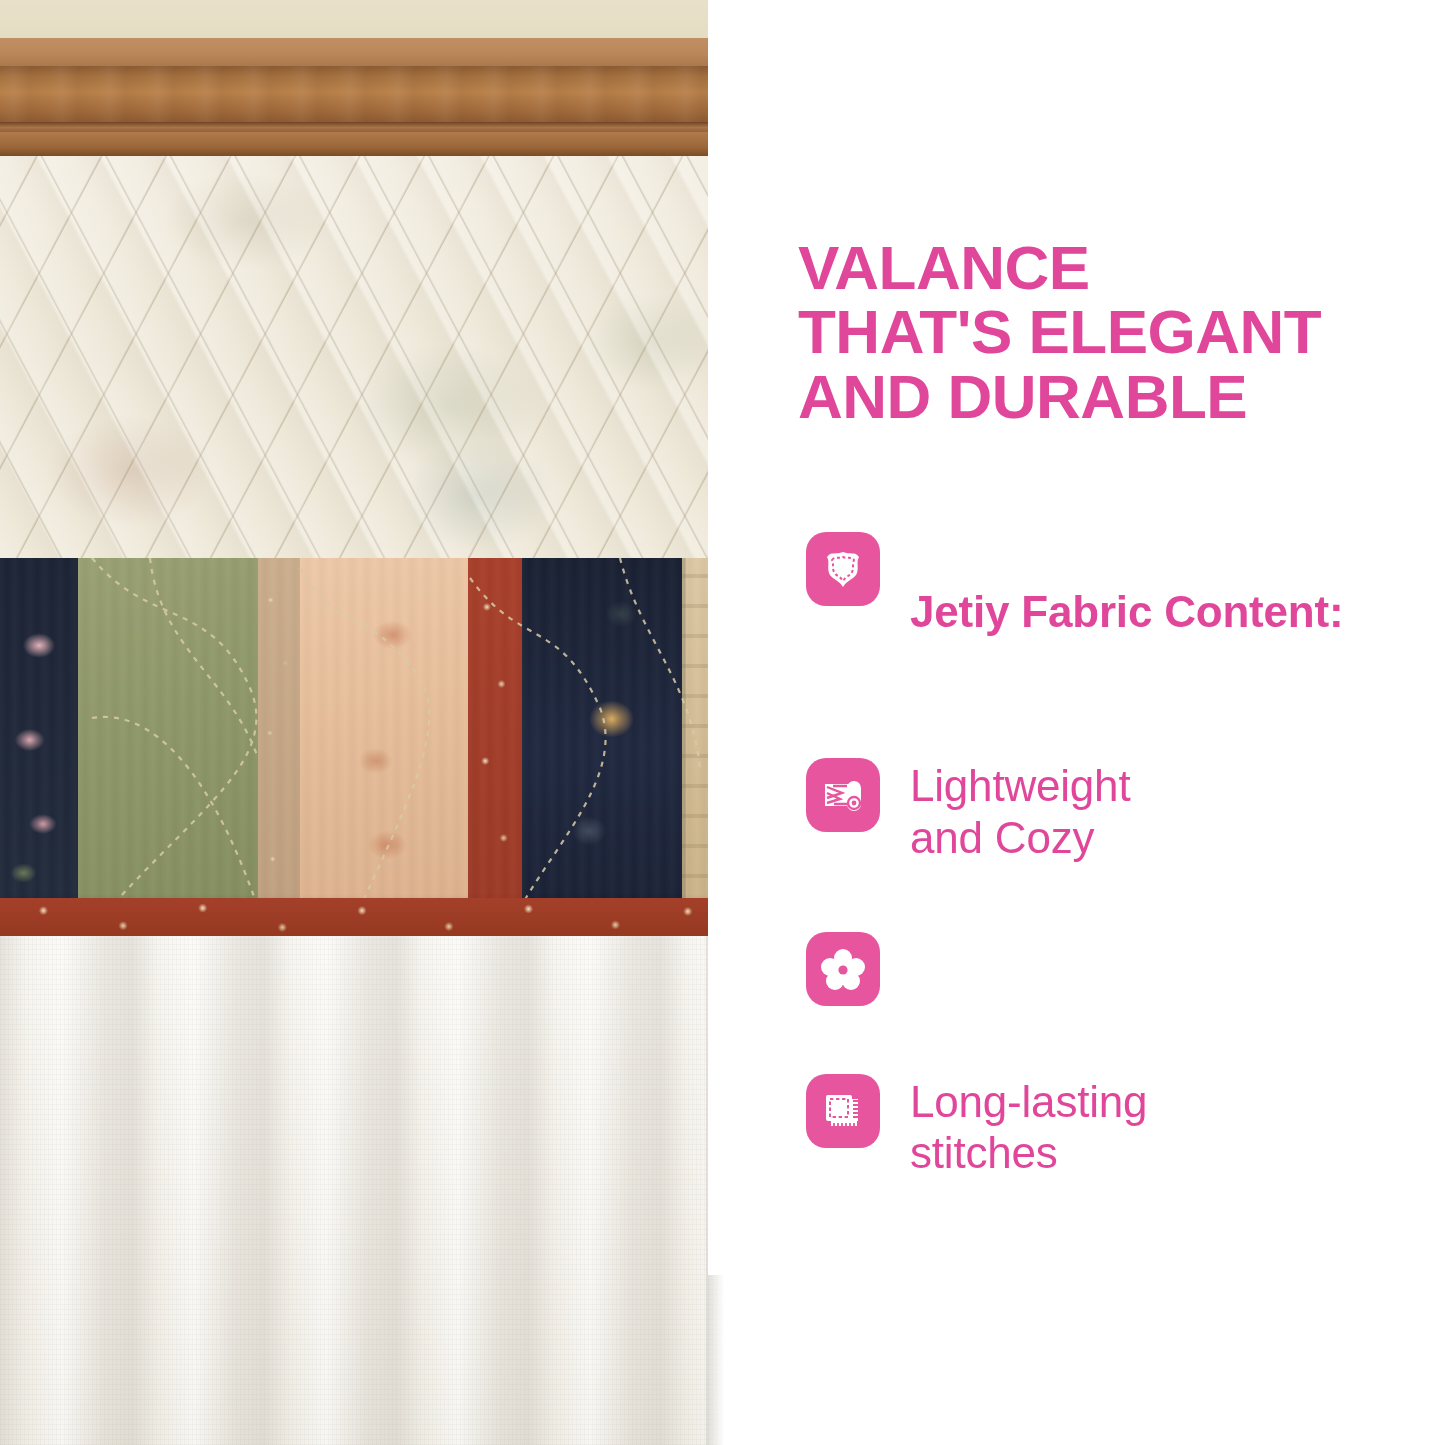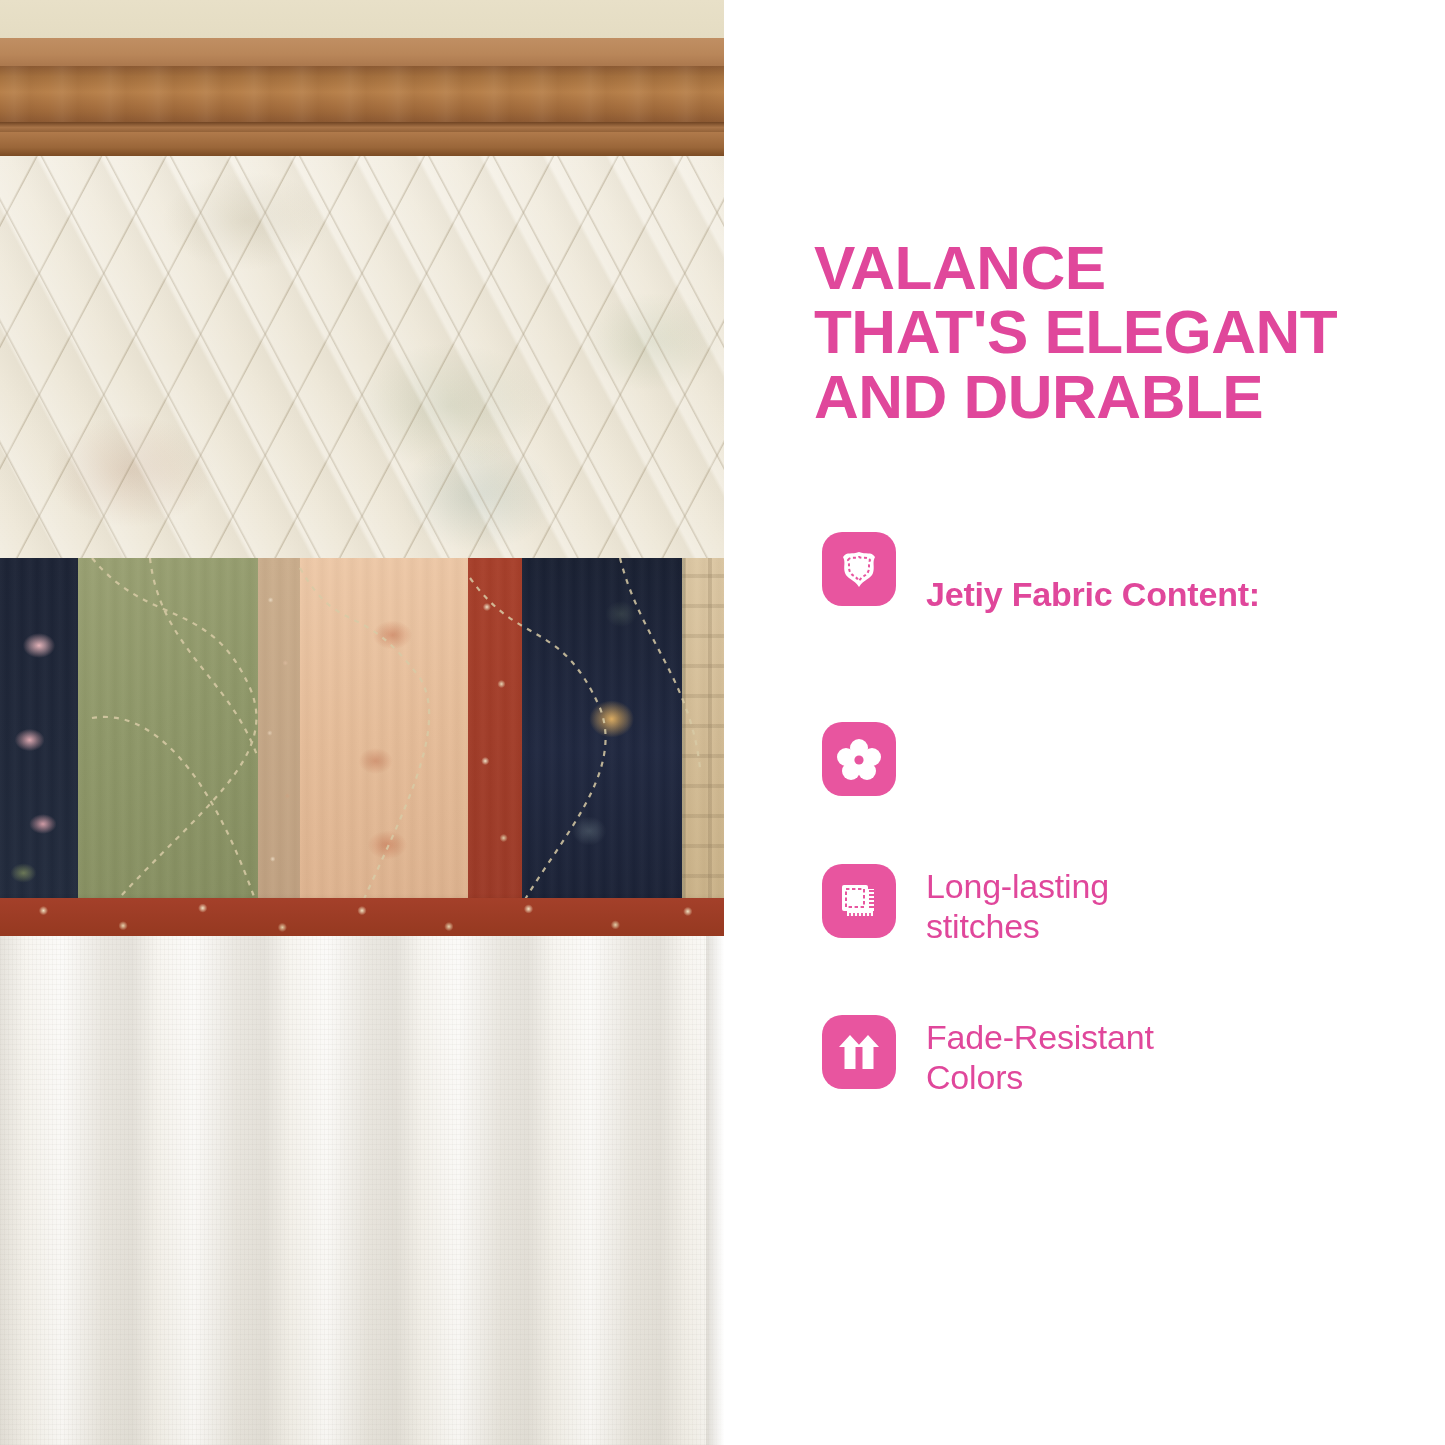--- a/index.html
+++ b/index.html
@@ -260,21 +260,21 @@
   .curtain-edge {
     position: absolute;
     right: 0; top: 936px;
     width: 18px; height: 509px;
     background: linear-gradient(90deg, rgba(180,175,165,0.35), rgba(255,255,255,0.9));
   }
 
   
   .content {
     position: absolute;
-    left: 724px; top: 0;
+    left: 708px; top: 0;
     width: 721px; height: 1275px;
     background: #ffffff;
   }
 
   .headline {
     position: absolute;
     left: 90px;
     top: 236px;
     width: 600px;
     margin: 0;
@@ -309,21 +309,21 @@
     background: #e8559f;
     display: flex;
     align-items: center;
     justify-content: center;
     margin-right: 30px;
   }
   .f-icon svg { display: block; }
 
   .f-text {
     padding-top: 2px;
-    font-size: 34px;
+    font-size: 44px;
     line-height: 1.18;
     color: #e0479b;
     font-weight: 400;
     white-space: pre-line;
     letter-spacing: -0.2px;
   }
   .f-text .f-strong {
     display: block;
     font-weight: 700;
   }
@@ -400,20 +400,37 @@
             <path d="M12 14 C15 10, 19 13, 23 11 C27 13, 31 10, 34 14
                      C32 18, 34 22, 32 26 C30 30, 26 30, 23 35
                      C20 30, 16 30, 14 26 C12 22, 14 18, 12 14 Z" fill="none" stroke="#e8559f" stroke-width="2" stroke-dasharray="3 2.6"></path>
           </svg>
         </div>
         <div class="f-text">
           <span class="f-strong">Jetiy Fabric Content:</span>
         </div>
       </div>
 
+      <div class="feature">
+        <div class="f-icon">
+          <svg width="46" height="46" viewBox="0 0 46 46">
+            <path d="M5 12 L30 12 L30 34 L5 34 Z" fill="#ffffff"></path>
+            <g stroke="#e8559f" stroke-width="2.4" fill="none">
+              <path d="M7 15 L22 21 L7 26"></path>
+              <path d="M7 21 L20 27 L7 31"></path>
+              <path d="M13 14 L27 14 M14 32 L29 32"></path>
+            </g>
+            <rect x="27" y="9" width="14" height="30" rx="7" fill="#ffffff"></rect>
+            <circle cx="34" cy="31" r="6" fill="#ffffff" stroke="#e8559f" stroke-width="2.4"></circle>
+            <circle cx="34" cy="31" r="2.4" fill="#e8559f"></circle>
+          </svg>
+        </div>
+        <div class="f-text">Lightweight
+and Cozy</div>
+      </div>
 
       <div class="feature">
         <div class="f-icon">
           <svg width="46" height="46" viewBox="0 0 46 46">
             <g fill="#ffffff">
               <circle cx="23" cy="12" r="9"></circle>
               <circle cx="36" cy="21" r="9"></circle>
               <circle cx="31" cy="35" r="9"></circle>
               <circle cx="15" cy="35" r="9"></circle>
               <circle cx="10" cy="21" r="9"></circle>
@@ -436,26 +453,16 @@
               <path d="M14 35 L14 40 M18 35 L18 40 M22 35 L22 40 M26 35 L26 40 M30 35 L30 40 M34 35 L34 40"></path>
             </g>
             <rect x="6" y="7" width="26" height="26" rx="2" fill="#ffffff"></rect>
             <rect x="10" y="11" width="18" height="18" fill="none" stroke="#e8559f" stroke-width="2" stroke-dasharray="3.4 2.6"></rect>
           </svg>
         </div>
         <div class="f-text">Long-lasting
 stitches</div>
       </div>
 
-      <div class="feature">
-        <div class="f-icon">
-          <svg width="46" height="46" viewBox="0 0 46 46">
-            <path d="M14 6 L25 18 L19.5 18 L19.5 40 L8.5 40 L8.5 18 L3 18 Z" fill="#ffffff"></path>
-            <path d="M32 6 L43 18 L37.5 18 L37.5 40 L26.5 40 L26.5 18 L21 18 Z" fill="#ffffff"></path>
-          </svg>
-        </div>
-        <div class="f-text">Fade-Resistant
-Colors</div>
-      </div>
 
     </div>
   </div>
 </div>
 
 </body></html>

